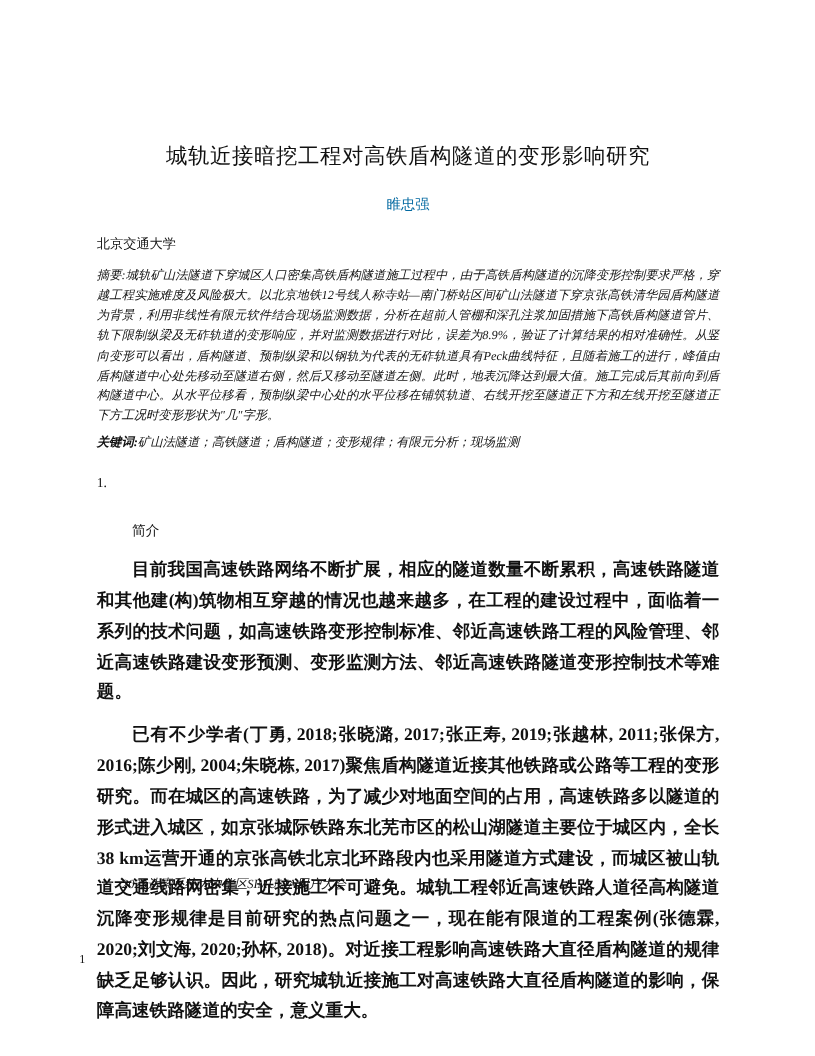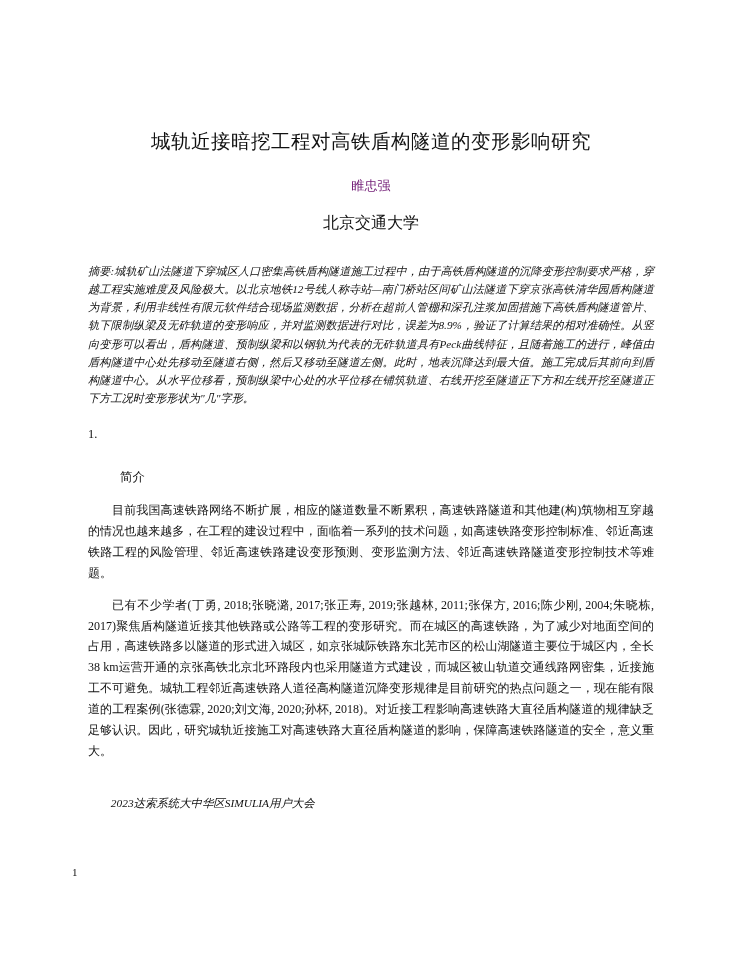--- a/index.html
+++ b/index.html
@@ -33,26 +33,25 @@
     text-align: center;
     letter-spacing: 0.5px;
     margin: 0 0 22px 0;
     font-weight: normal;
     color: #111;
   }
   .author {
     text-align: center;
     font-size: 13px;
     margin-bottom: 18px;
-    color: #701a75;
+    color: #0369a1;
   }
   .affiliation {
-    text-align: center;
-    font-size: 16px;
-    margin-bottom: 28px;
+    font-size: 12px;
+    margin-bottom: 12px;
     color: #111;
   }
   .abstract {
     font-size: 11.2px;
     line-height: 1.62;
     text-align: justify;
     font-style: italic;
     color: #111;
   }
   .abstract .lead {
@@ -73,26 +72,27 @@
   .section-head {
     margin-top: 20px;
     margin-bottom: 14px;
     font-size: 12.4px;
     display: flex;
     gap: 18px;
   }
   .section-head .num { width: 14px; }
   .section-head .sh-title { font-weight: normal; margin-top: 42px; }
   .body-par {
-    font-size: 12px;
+    font-size: 16px;
     line-height: 1.74;
     text-align: justify;
     text-indent: 2em;
     margin: 0 0 11px 0;
     color: #111;
+    font-weight: bold;
   }
   .footer {
     position: absolute;
     left: 88px;
     top: 796px;
     width: 566px;
     font-size: 11.4px;
     font-style: italic;
     text-indent: 2em;
     color: #111;
@@ -114,20 +114,23 @@
     <h1 class="title">城轨近接暗挖工程对高铁盾构隧道的变形影响研究</h1>
 
     <div class="author">睢忠强</div>
 
     <div class="affiliation">北京交通大学</div>
 
     <div class="abstract">
       <span class="lead">摘要:</span><span>城轨矿山法隧道下穿城区人口密集高铁盾构隧道施工过程中，由于高铁盾构隧道的沉降变形控制要求严格，穿越工程实施难度及风险极大。以北京地铁12号线人称寺站—南门桥站区间矿山法隧道下穿京张高铁清华园盾构隧道为背景，利用非线性有限元软件结合现场监测数据，分析在超前人管棚和深孔注浆加固措施下高铁盾构隧道管片、轨下限制纵梁及无砟轨道的变形响应，并对监测数据进行对比，误差为8.9%，验证了计算结果的相对准确性。从竖向变形可以看出，盾构隧道、预制纵梁和以钢轨为代表的无砟轨道具有Peck曲线特征，且随着施工的进行，峰值由盾构隧道中心处先移动至隧道右侧，然后又移动至隧道左侧。此时，地表沉降达到最大值。施工完成后其前向到盾构隧道中心。从水平位移看，预制纵梁中心处的水平位移在铺筑轨道、右线开挖至隧道正下方和左线开挖至隧道正下方工况时变形形状为"几"字形。</span>
     </div>
 
+    <div class="keywords">
+      <span class="lead">关键词:</span><span>矿山法隧道；高铁隧道；盾构隧道；变形规律；有限元分析；现场监测</span>
+    </div>
 
     <div class="section-head">
       <span class="num">1.</span>
       <span class="sh-title">简介</span>
     </div>
 
     <p class="body-par">目前我国高速铁路网络不断扩展，相应的隧道数量不断累积，高速铁路隧道和其他建(构)筑物相互穿越的情况也越来越多，在工程的建设过程中，面临着一系列的技术问题，如高速铁路变形控制标准、邻近高速铁路工程的风险管理、邻近高速铁路建设变形预测、变形监测方法、邻近高速铁路隧道变形控制技术等难题。</p>
     <p class="body-par it">已有不少学者(丁勇, 2018;张晓潞, 2017;张正寿, 2019;张越林, 2011;张保方, 2016;陈少刚, 2004;朱晓栋, 2017)聚焦盾构隧道近接其他铁路或公路等工程的变形研究。而在城区的高速铁路，为了减少对地面空间的占用，高速铁路多以隧道的形式进入城区，如京张城际铁路东北芜市区的松山湖隧道主要位于城区内，全长38 km运营开通的京张高铁北京北环路段内也采用隧道方式建设，而城区被山轨道交通线路网密集，近接施工不可避免。城轨工程邻近高速铁路人道径高构隧道沉降变形规律是目前研究的热点问题之一，现在能有限道的工程案例(张德霖, 2020;刘文海, 2020;孙杯, 2018)。对近接工程影响高速铁路大直径盾构隧道的规律缺乏足够认识。因此，研究城轨近接施工对高速铁路大直径盾构隧道的影响，保障高速铁路隧道的安全，意义重大。</p>
 
   </div>

